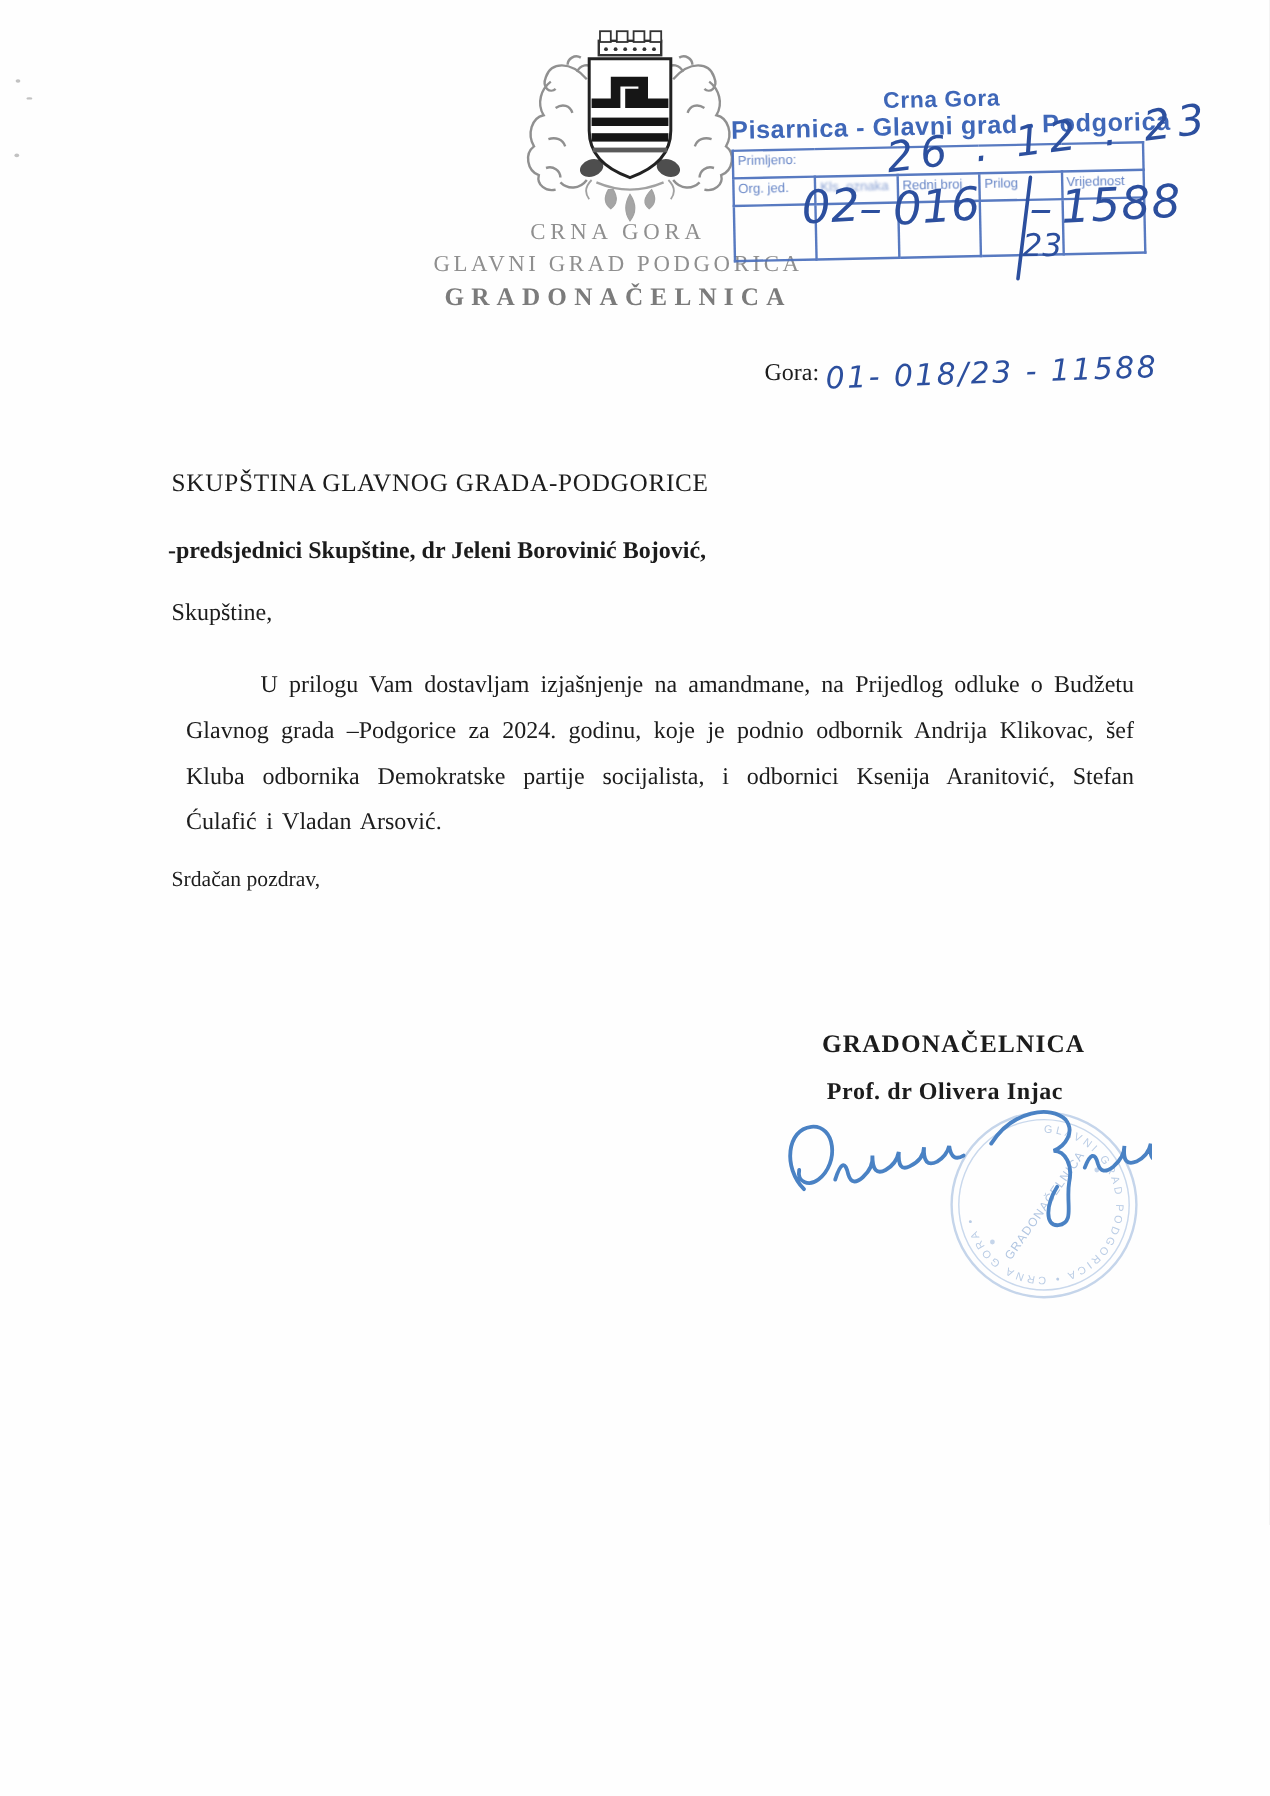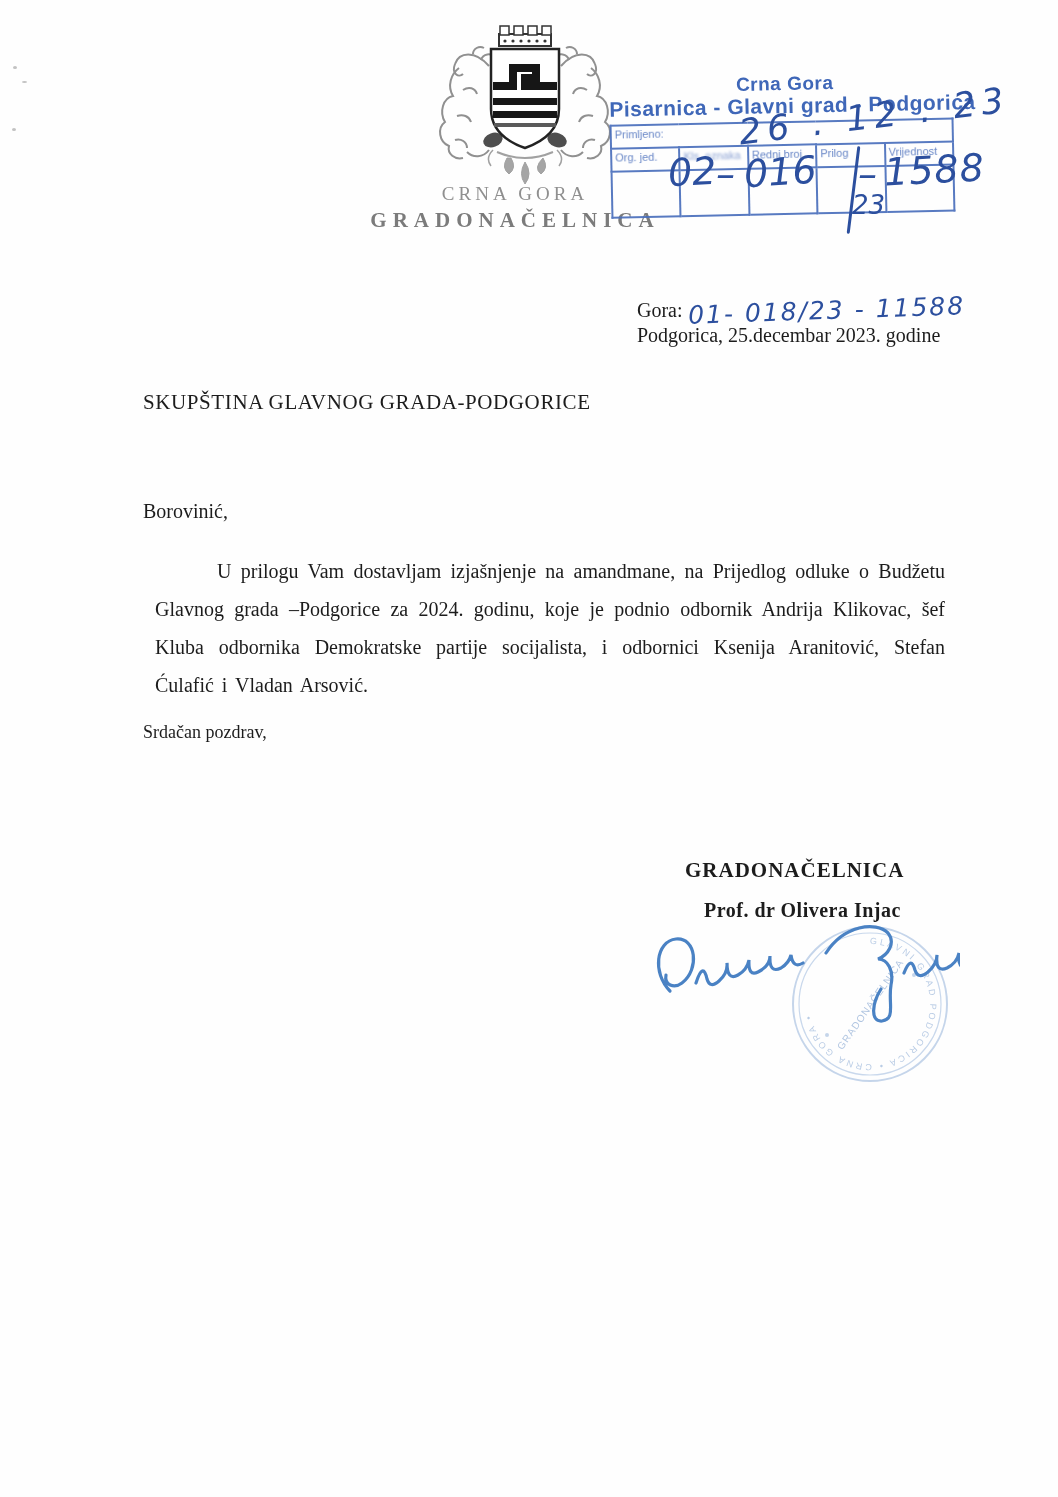--- a/index.html
+++ b/index.html
@@ -36,21 +36,21 @@
   .place-date{left:637px;top:324px;font-size:20px;}
   
   .rec-org{left:143px;top:390px;font-size:21px;font-weight:normal;letter-spacing:.6px;}
   .rec-person{left:140px;top:448px;font-size:20px;font-weight:bold;}
   .salutation{left:143px;top:500px;font-size:20px;}
   .paragraph{left:143px;top:540px;width:790px;font-size:20px;line-height:38px;
              text-align:justify;text-indent:62px;word-spacing:3px;}
   .closing{left:143px;top:722px;font-size:18px;}
   
   .sig-title{left:685px;top:858px;font-size:21px;font-weight:bold;letter-spacing:1px;}
-  .sig-name{left:704px;top:899px;font-size:20px;font-weight:bold;letter-spacing:.5px;}
+  .sig-name{left:689px;top:899px;font-size:20px;font-weight:bold;letter-spacing:.5px;}
   .speck{background:#9a9a9a;border-radius:50%;opacity:.6;}
 </style>
 </head>
 <body>
 
 <div class="page">
 
   <div class="abs speck" style="left:13px;top:66px;width:4px;height:3px;"></div>
   <div class="abs speck" style="left:22px;top:81px;width:5px;height:2px;"></div>
   <div class="abs speck" style="left:12px;top:128px;width:4px;height:3px;"></div>
@@ -99,20 +99,21 @@
       <path d="M60,128 Q88,140 116,128" fill="none" stroke-width="2"></path>
       <path d="M70,134 q-6,10 2,16 q8,-6 2,-16 z"></path>
       <path d="M88,138 q-7,12 0,22 q8,-10 0,-22 z"></path>
       <path d="M106,134 q6,10 -2,16 q-8,-6 2,-16 z"></path>
       <path d="M56,126 q-8,8 -2,16 M120,126 q8,8 2,16" fill="none" stroke-width="1.5"></path>
     </g>
   </svg>
 
   <div class="abs letterhead">
     <div class="lh1">CRNA GORA</div>
+    <div class="lh2">GLAVNI GRAD PODGORICA</div>
     <div class="lh3">GRADONAČELNICA</div>
   </div>
 
   <div class="abs stamp">
     <div class="stamp-l1">Crna Gora</div>
     <div class="stamp-l2">Pisarnica - Glavni grad - Podgorica</div>
     <table class="stamp-table">
       <tbody>
           <tr>
         <td colspan="5">Primljeno:</td>
@@ -141,24 +142,24 @@
   <div class="abs hand hand-num" style="left:744px;top:150px;transform:rotate(-4deg);">016</div>
   <div class="abs hand-slash"></div>
   <div class="abs hand" style="left:820px;top:190px;font-size:26px;padding-left:32px;">23</div>
   <div class="abs hand hand-num" style="left:858px;top:152px;">–</div>
   <div class="abs hand hand-num" style="left:884px;top:148px;transform:rotate(-3deg);letter-spacing:1px;">1588</div>
 
   <div class="abs broj-line">
     <span>Gora:</span>
     <span class="broj-val">01- 018/23 - 11588</span>
   </div>
-  <div class="abs place-date">Podgorica, 25.decembar 2023. godine</div>
 
   <div class="abs rec-org">SKUPŠTINA GLAVNOG GRADA-PODGORICE</div>
-  <div class="abs salutation">Borovinić,</div>
+  <div class="abs rec-person">-predsjednici Skupštine, dr Jeleni Borovinić Bojović,</div>
+  <div class="abs salutation">Skupštine,</div>
   <p class="abs paragraph" style="margin:12px;">U prilogu Vam dostavljam izjašnjenje na amandmane, na Prijedlog odluke o Budžetu Glavnog grada –Podgorice za 2024. godinu, koje je podnio odbornik Andrija Klikovac, šef Kluba odbornika Demokratske partije socijalista, i odbornici Ksenija Aranitović, Stefan Ćulafić i Vladan Arsović.</p>
   <div class="abs closing">Srdačan pozdrav,</div>
 
   <div class="abs sig-title">GRADONAČELNICA</div>
   <div class="abs sig-name">Prof. dr Olivera Injac</div>
 
   <svg class="abs" style="left:789px;top:923px;" width="162" height="162" viewBox="0 0 162 162" opacity="0.8">
     <circle cx="81" cy="81" r="77" fill="none" stroke="#b7cbe6" stroke-width="2"></circle>
     <circle cx="81" cy="81" r="71" fill="none" stroke="#bccfe8" stroke-width="1.2"></circle>
     <defs>

